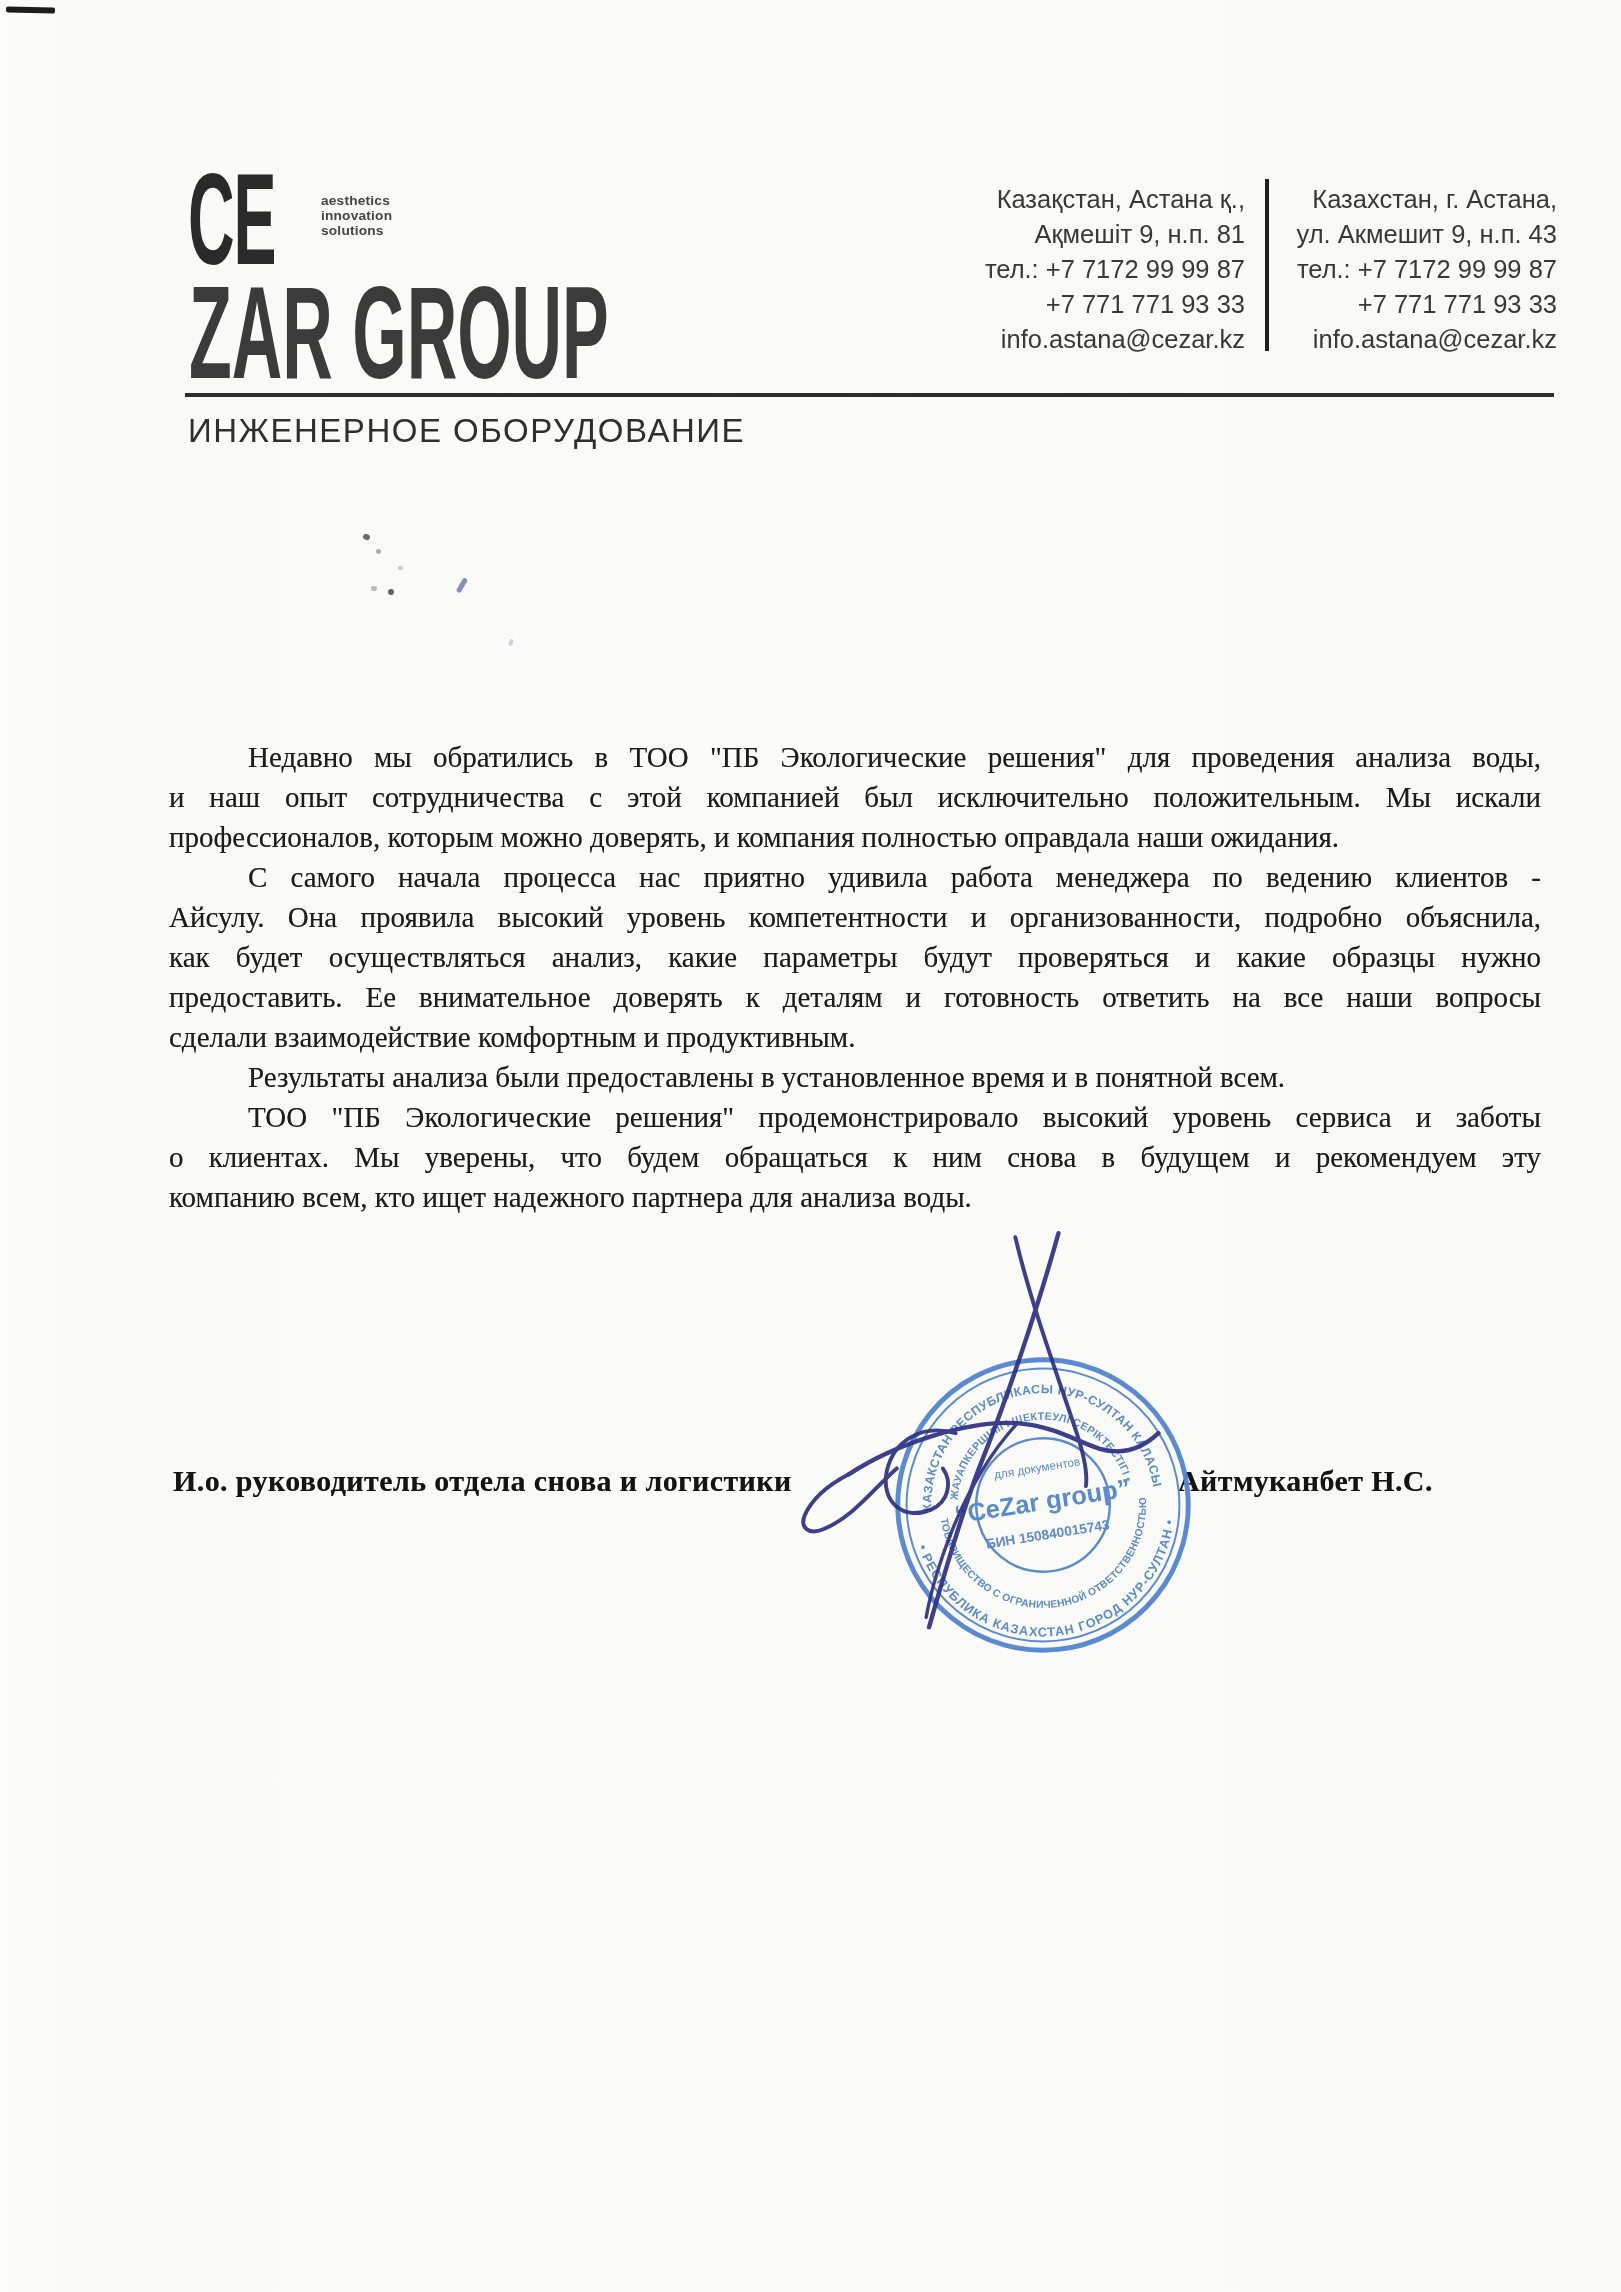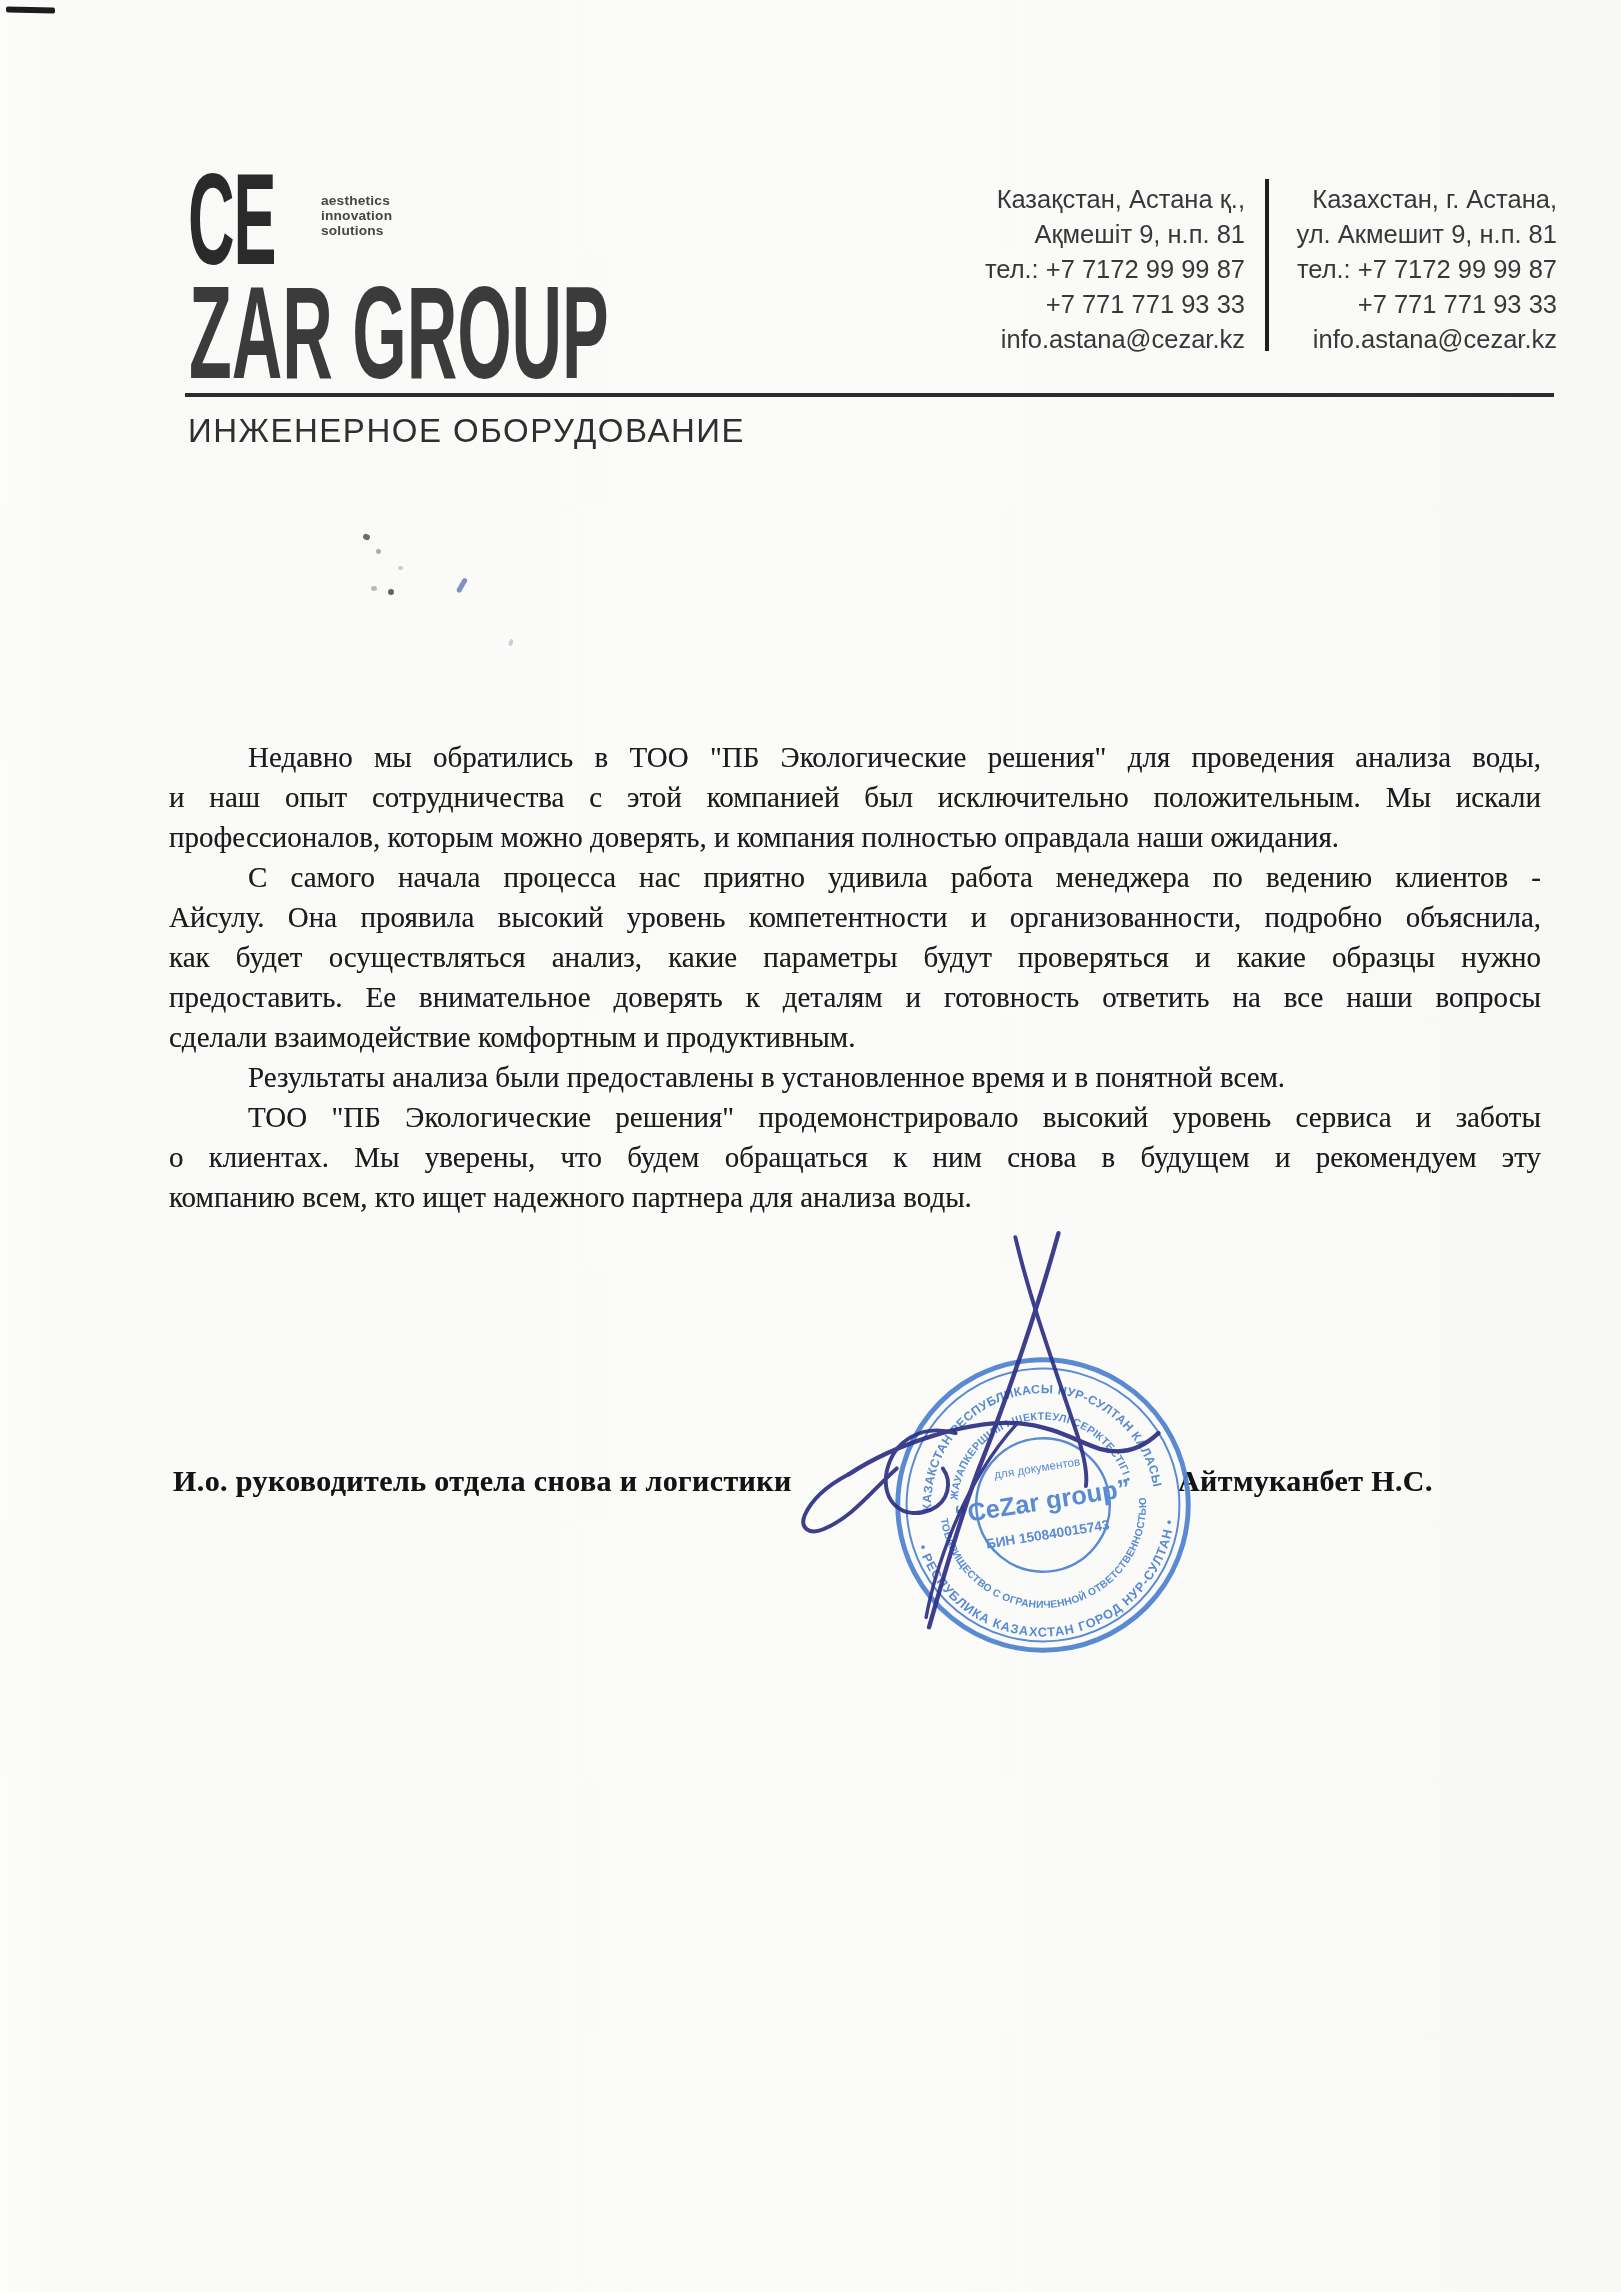--- a/index.html
+++ b/index.html
@@ -70,21 +70,21 @@
     <div class="addr addr-kz">
       <div>Казақстан, Астана қ.,</div>
       <div>Ақмешіт 9, н.п. 81</div>
       <div>тел.: +7 7172 99 99 87</div>
       <div>+7 771 771 93 33</div>
       <div>info.astana@cezar.kz</div>
     </div>
     <div class="addr-divider"></div>
     <div class="addr addr-ru">
       <div>Казахстан, г. Астана,</div>
-      <div>ул. Акмешит 9, н.п. 81</div>
+      <div>ул. Акмешит 9, н.п. 43</div>
       <div>тел.: +7 7172 99 99 87</div>
       <div>+7 771 771 93 33</div>
       <div>info.astana@cezar.kz</div>
     </div>
 
     <div class="header-rule"></div>
     <div class="subtitle">ИНЖЕНЕРНОЕ ОБОРУДОВАНИЕ</div>
   </div>
 
   <div class="speck sp1"></div>

